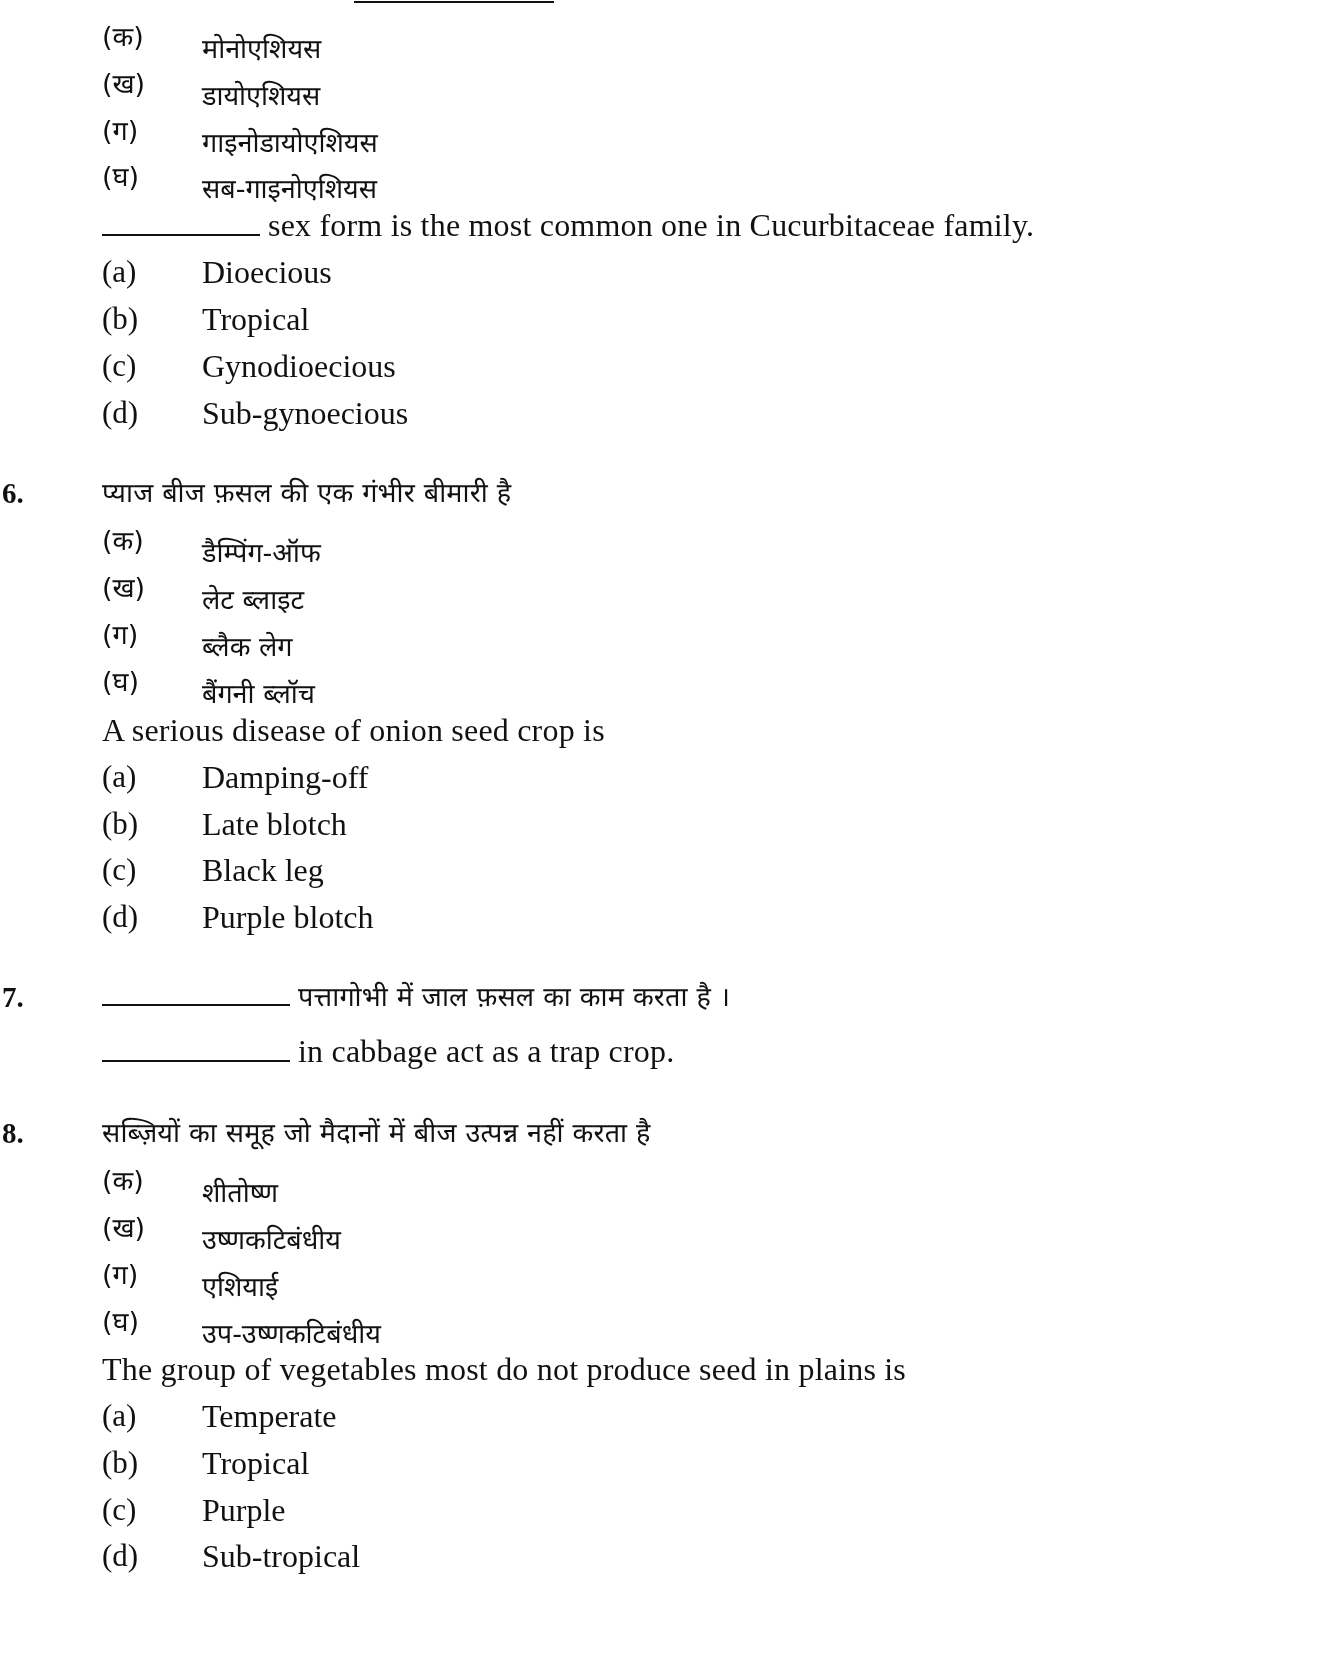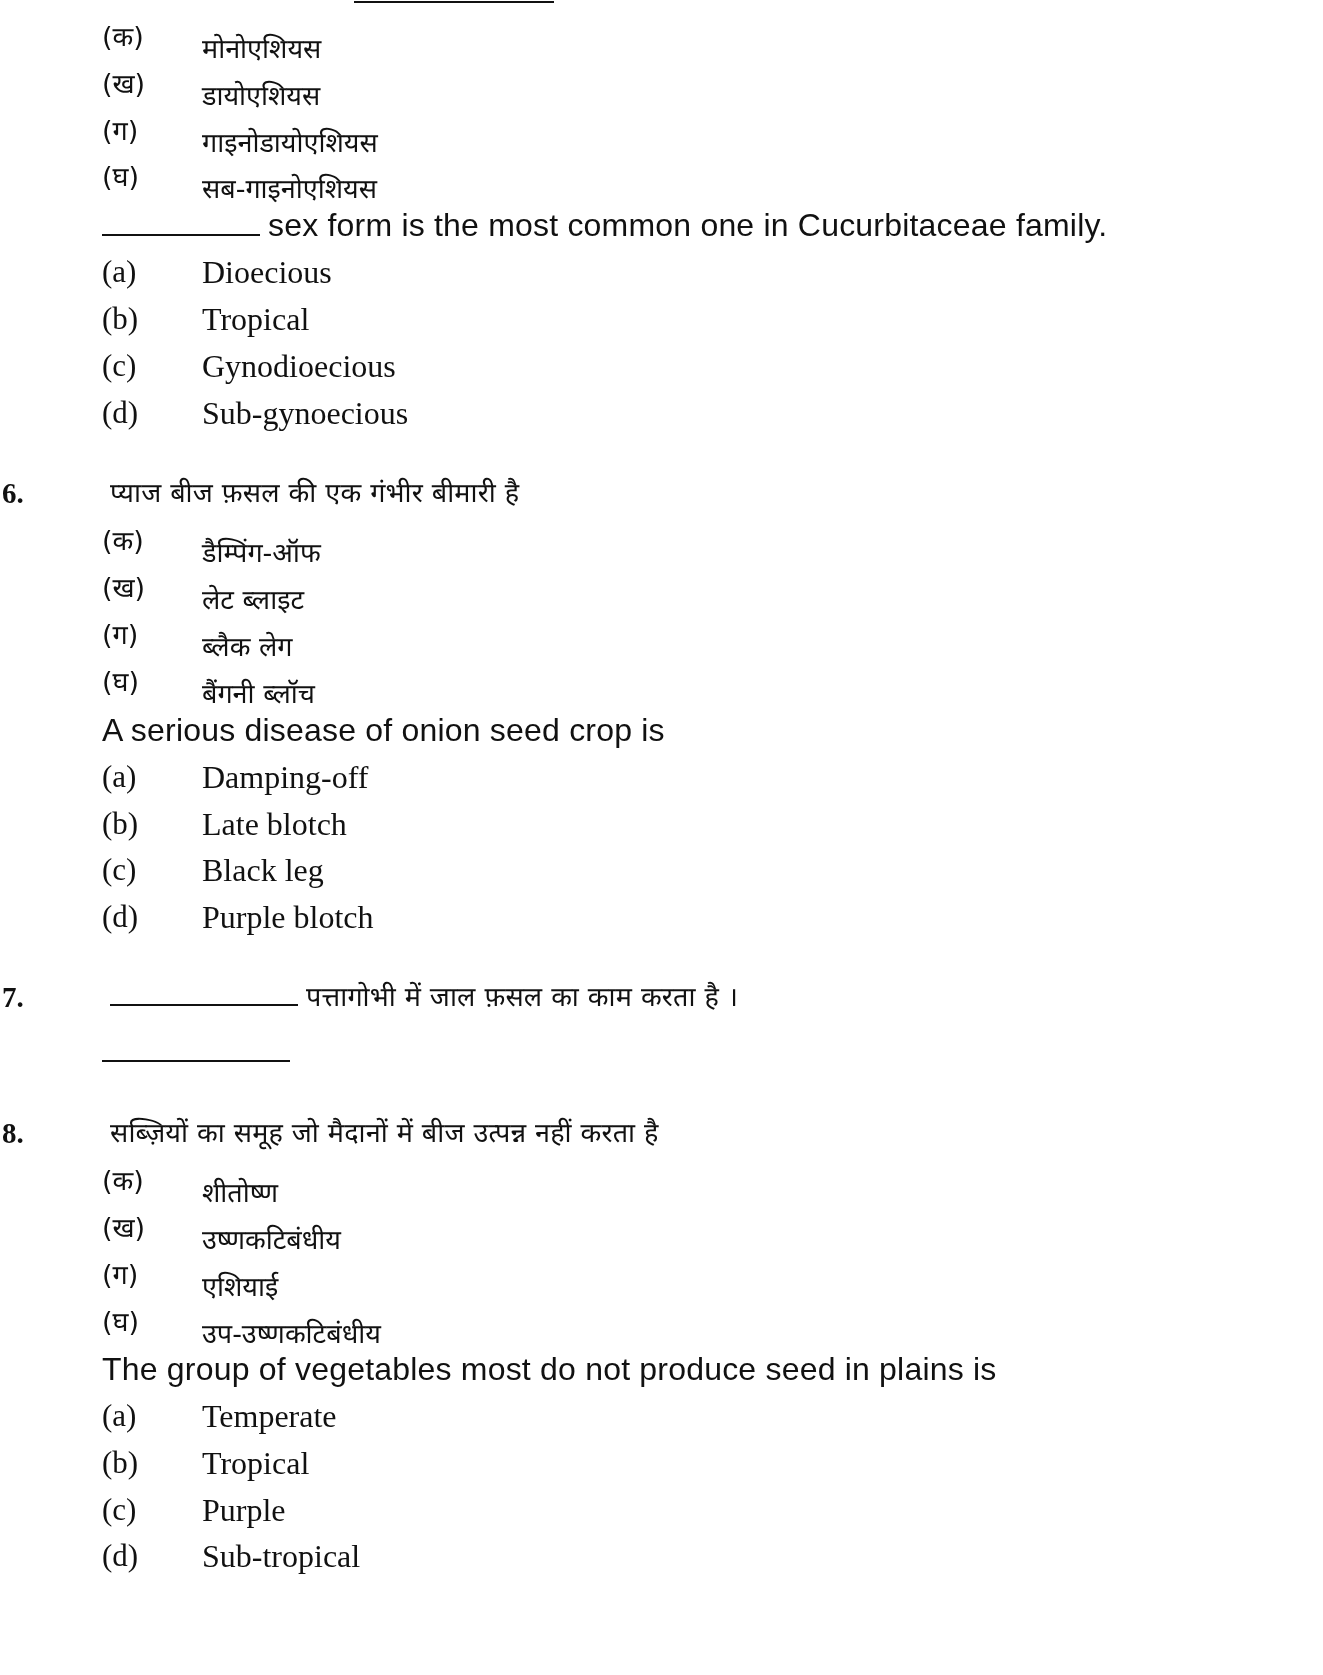--- a/index.html
+++ b/index.html
@@ -46,28 +46,27 @@
     .qnum {
       position: absolute;
       left: 2px;
       font-family: "Liberation Serif", serif;
       font-weight: bold;
       font-size: 29px;
     }
     .stem {
       position: absolute;
       left: 102px;
-      font-family: Liberation Sans, sans-serif;
+      font-family: Liberation Serif, serif;
       font-size: 32px;
       letter-spacing: 0.2px;
     }
     .stem.hi {
       font-family: "DejaVu Sans", sans-serif;
       font-size: 27px;
-      margin-left: 8px;
     }
     .opt-label {
       position: absolute;
       left: 102px;
       font-family: "Liberation Serif", serif;
       font-size: 31px;
     }
     .opt-label.hi {
       font-family: "DejaVu Sans", sans-serif;
       font-size: 27px;
@@ -188,21 +187,21 @@
 
   <div>
     <div class="row" style="top:977px">
       <span class="qnum">7.</span>
       <span class="stem hi">
         <span class="blank-line" style="width:188px"></span><span>पत्तागोभी में जाल फ़सल का काम करता है ।</span>
       </span>
     </div>
     <div class="row" style="top:1031px">
       <span class="stem">
-        <span class="blank-line" style="width:188px"></span>
+        <span class="blank-line" style="width:188px"></span><span>in cabbage act as a trap crop.</span>
       </span>
     </div>
   </div>
 
   <div>
     <div class="row" style="top:1113px">
       <span class="qnum">8.</span>
       <span class="stem hi">सब्ज़ियों का समूह जो मैदानों में बीज उत्पन्न नहीं करता है</span>
     </div>
     <div class="row" style="top:1161px">

